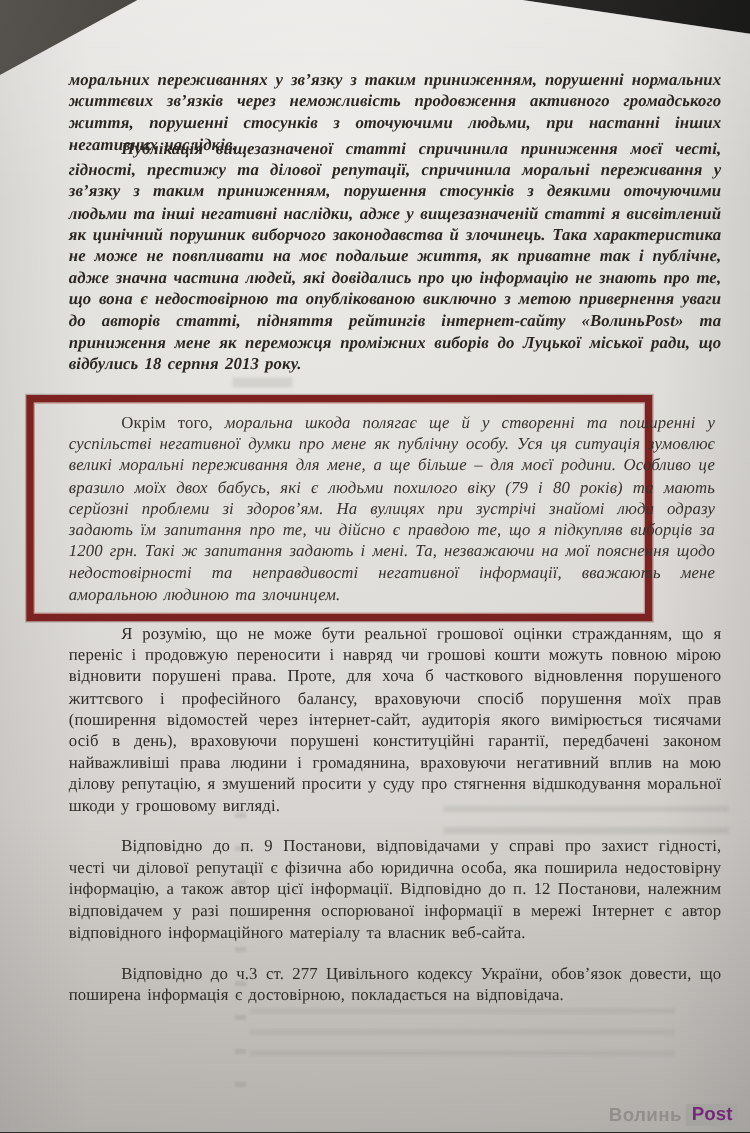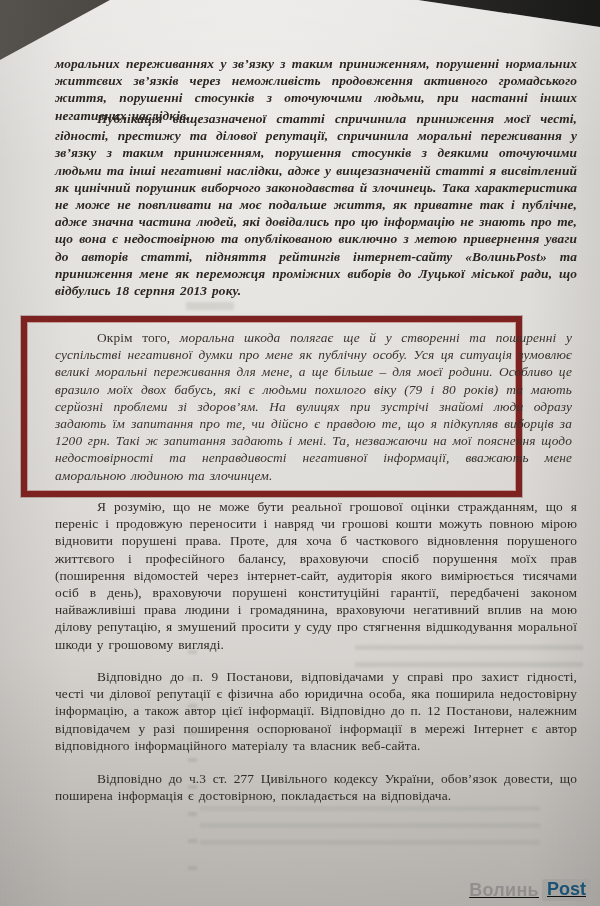--- a/index.html
+++ b/index.html
@@ -49,25 +49,25 @@
   .ghost-dots{
     position:absolute;width:9px;
     background:repeating-linear-gradient(to bottom, rgba(110,112,102,0.18) 0 4px, rgba(0,0,0,0) 4px 27px);
     filter:blur(1px);pointer-events:none;
   }
   .ghost-mark{
     position:absolute;background:rgba(110,112,102,0.16);filter:blur(1.4px);pointer-events:none;
   }
   .watermark{
     position:absolute;right:9px;bottom:5px;display:flex;align-items:center;gap:3px;
-    font-family:"Liberation Sans",sans-serif;font-size:18px;font-weight:bold;opacity:.9;text-decoration:underline;
+    font-family:"Liberation Sans",sans-serif;font-size:15px;font-weight:bold;opacity:.9;
   }
   .wm-name{color:#8d8c8a;letter-spacing:.3px;}
   .wm-badge{
-    background:#a5a4a1;color:#0c4a6e;padding:0 5px 1px 5px;border-radius:2px;
+    background:#a5a4a1;color:#701a75;padding:0 5px 1px 5px;border-radius:2px;
     clip-path:polygon(0 0,100% 0,100% 72%,92% 100%,0 100%);
   }
 </style>
 </head>
 <body>
 
 <div class="shot">
   <div class="paper"></div>
   <div class="paper-shade"></div>
 

